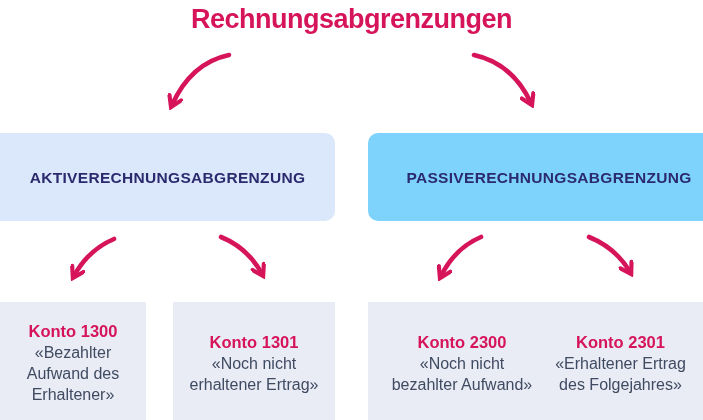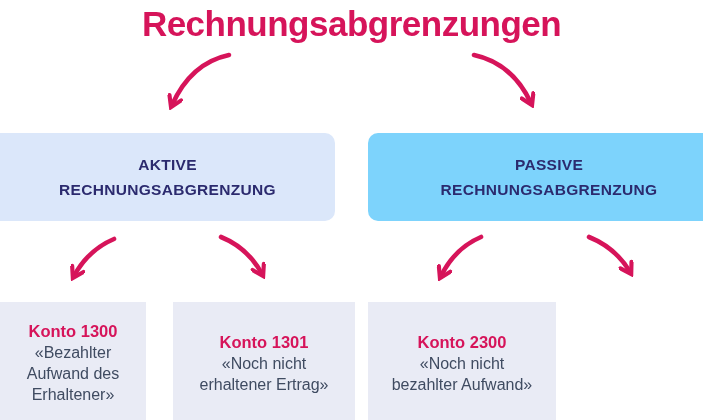--- a/index.html
+++ b/index.html
@@ -14,39 +14,38 @@
     height: 420px;
     overflow: hidden;
     background: #ffffff;
   }
   .page-title {
     position: absolute;
     top: 5px;
     left: 0;
     width: 703px;
     text-align: center;
-    font-size: 35px;
+    font-size: 27px;
     font-weight: bold;
     letter-spacing: -0.5px;
     color: #d6145a;
     line-height: 1.1;
   }
   .arrow-layer {
     position: absolute;
     inset: 0;
     width: 703px;
     height: 420px;
     pointer-events: none;
   }
   .lvl1-box {
     position: absolute;
     top: 133px;
     height: 88px;
     display: flex;
-    flex-direction: column;
     align-items: center;
     justify-content: center;
     text-align: center;
     font-weight: bold;
     font-size: 15.5px;
     letter-spacing: 0.02em;
     line-height: 25px;
   }
   .lvl1-box.active {
     left: 0;
@@ -81,21 +80,21 @@
     color: #d6145a;
     line-height: 21px;
   }
   .account-box .desc {
     font-size: 16px;
     color: #3f4b61;
     line-height: 21px;
     white-space: pre-line;
   }
   .account-box.b1 { left: 0;     width: 146px; }
-  .account-box.b2 { left: 173px; width: 182px; }
+  .account-box.b2 { left: 173px; width: 162px; }
   .account-box.b3 { left: 368px; width: 188px; }
   .account-box.b4 { left: 538px; width: 165px; }
   .arrow-path {
     fill: none;
     stroke: #d6145a;
     stroke-width: 4.6;
     stroke-linecap: round;
   }
 </style>
 </head>
@@ -141,14 +140,19 @@
     <div class="desc">«Noch nicht
 erhaltener Ertrag»</div>
   </div>
 
   <div class="account-box b3">
     <div class="konto">Konto 2300</div>
     <div class="desc">«Noch nicht
 bezahlter Aufwand»</div>
   </div>
 
+  <div class="account-box b4">
+    <div class="konto">Konto 2301</div>
+    <div class="desc">«Erhaltener Ertrag
+des Folgejahres»</div>
+  </div>
 
 </div>
 
 </body></html>

